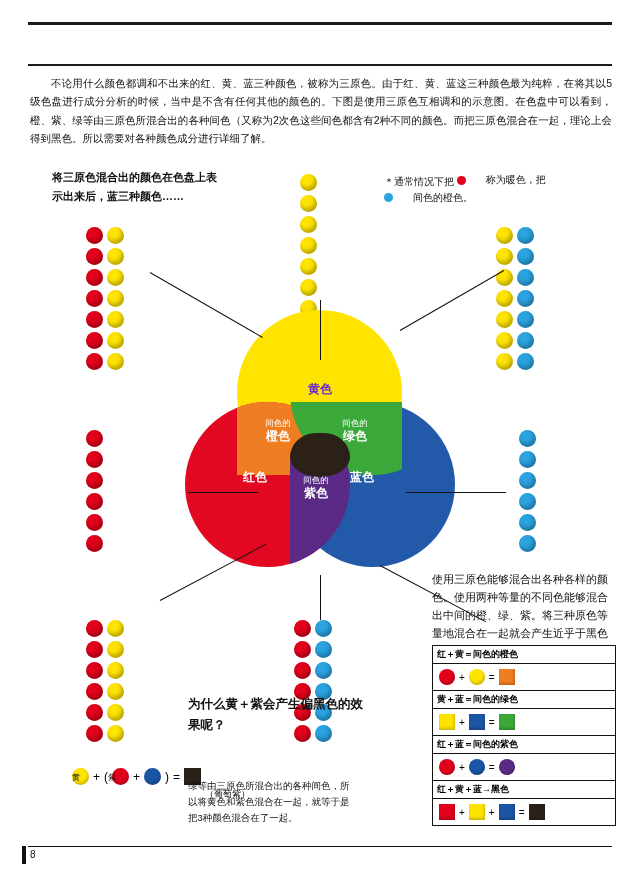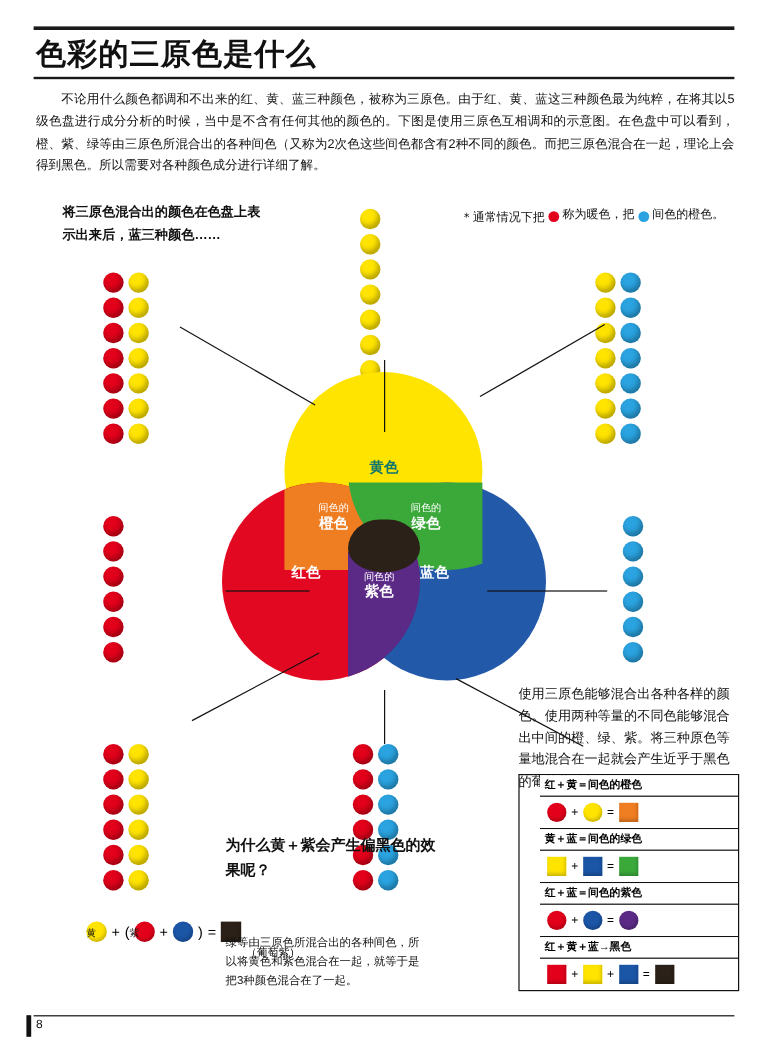--- a/index.html
+++ b/index.html
@@ -34,32 +34,32 @@
 
   
   .callout-left{
     position:absolute;left:52px;top:168px;width:175px;
     font-size:11px;line-height:1.7;font-weight:bold;color:#111;
   }
   .callout-warm-cold{
     position:absolute;left:384px;top:172px;width:236px;
     font-size:10px;line-height:1.6;color:#111;
   }
-  .dotlab{display:inline-flex;align-items:center;gap:3px;}
+  .dotlab{display:inline-flex;align-items:center;gap:20px;}
   .dot{display:inline-block;width:9px;height:9px;border-radius:50%;vertical-align:middle;}
 
   
   .venn{position:absolute;left:185px;top:310px;width:270px;height:270px;}
   .circle{position:absolute;border-radius:50%;}
   .c-yellow{width:165px;height:165px;left:52px;top:0px;background:#ffe400;}
   .c-red{width:165px;height:165px;left:0px;top:92px;background:#e2001a;}
   .c-blue{width:165px;height:165px;left:105px;top:92px;background:#1b55a6;}
   .ov{position:absolute;}
   .lbl{position:absolute;color:#fff;font-size:12px;font-weight:bold;text-align:center;line-height:1.25;}
-  .lbl-dark{color:#0f766e;}
+  .lbl-dark{color:#6d28d9;}
   .lbl-small{font-size:8.5px;font-weight:normal;}
 
   
   .lab-yellow{left:95px;top:72px;width:80px;}
   .lab-red{left:30px;top:160px;width:80px;}
   .lab-blue{left:137px;top:160px;width:80px;}
   .lab-orange{left:63px;top:108px;width:60px;}
   .lab-green{left:140px;top:108px;width:60px;}
   .lab-purple{left:100px;top:165px;width:62px;}
 
@@ -71,21 +71,21 @@
 
   
   .mix-note{
     position:absolute;left:432px;top:570px;width:182px;
     font-size:11px;line-height:1.65;color:#111;
   }
   .mix-table{
     position:absolute;left:432px;top:645px;width:182px;
     border:1px solid #111;
   }
-  .mix-sec{border-bottom:1px solid #111;margin-left:17px;}
+  .mix-sec{border-bottom:1px solid #111;}
   .mix-sec:last-child{border-bottom:none;}
   .mix-head{font-size:9px;font-weight:bold;padding:2px 4px;border-bottom:1px solid #111;background:#fff;}
   .mix-body{display:flex;align-items:center;gap:4px;padding:5px 6px;font-size:10px;}
   .sw{width:16px;height:16px;display:inline-block;box-shadow:inset -1px -2px 3px rgba(0,0,0,.2);}
   .sw-r{border-radius:50%;}
 
   
   .q-title{
     position:absolute;left:188px;top:694px;width:180px;
     font-size:12.5px;font-weight:bold;line-height:1.65;color:#111;
@@ -106,21 +106,20 @@
 
   
   .ln{position:absolute;background:#111;}
 </style>
 </head>
 <body>
 
 <div class="page">
 
   <div class="title-rule-top"></div>
-  <div class="page-title">色彩的三原色是什么</div>
   <div class="title-rule-bottom"></div>
 
   <div class="intro">
     <p>不论用什么颜色都调和不出来的红、黄、蓝三种颜色，被称为三原色。由于红、黄、蓝这三种颜色最为纯粹，在将其以5级色盘进行成分分析的时候，当中是不含有任何其他的颜色的。下图是使用三原色互相调和的示意图。在色盘中可以看到，橙、紫、绿等由三原色所混合出的各种间色（又称为2次色这些间色都含有2种不同的颜色。而把三原色混合在一起，理论上会得到黑色。所以需要对各种颜色成分进行详细了解。</p>
   </div>
 
   <div class="callout-left">将三原色混合出的颜色在色盘上表示出来后，蓝三种颜色……</div>
 
   <div class="callout-warm-cold">
     <span>＊通常情况下把</span>

